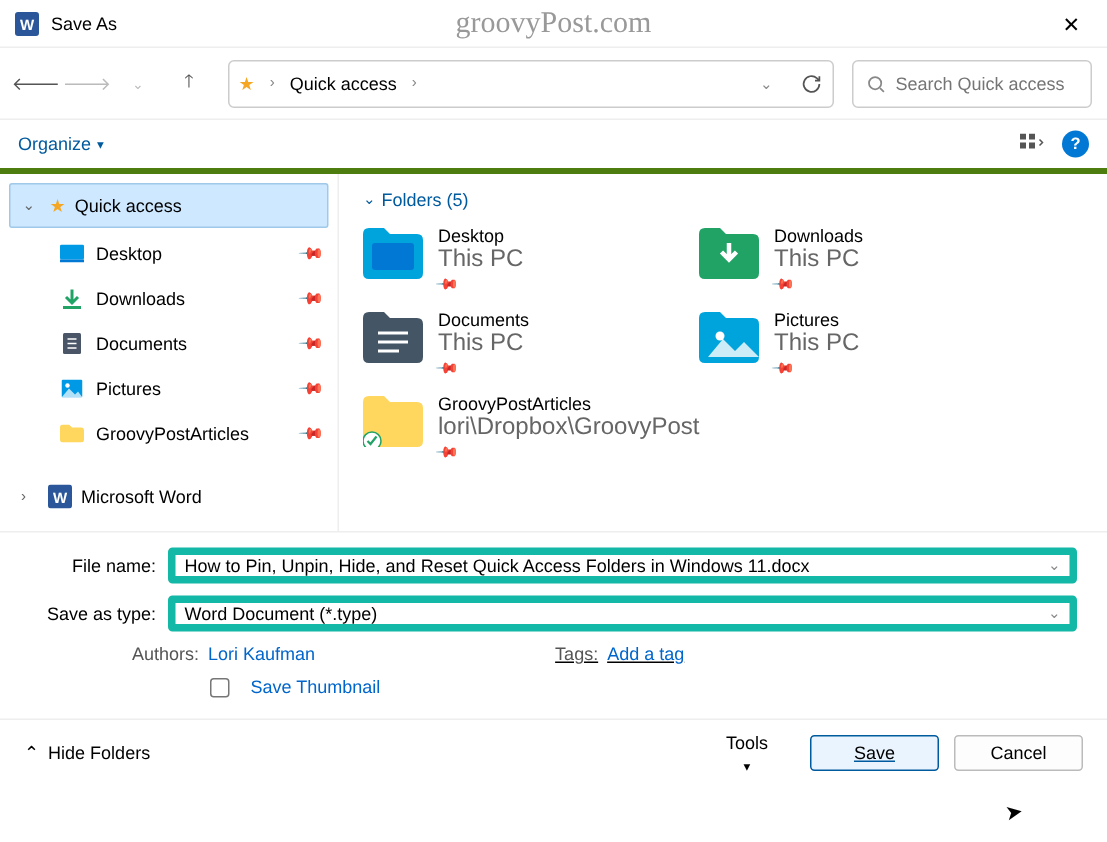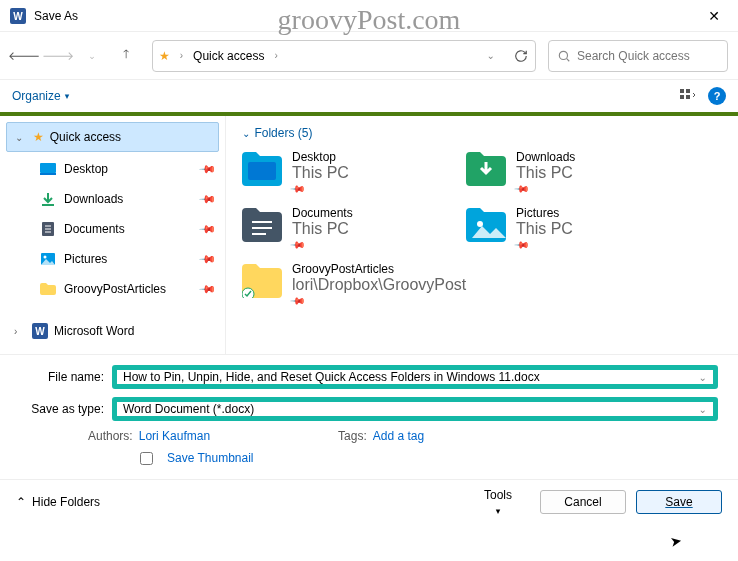--- a/index.html
+++ b/index.html
@@ -1,29 +1,29 @@
 <!DOCTYPE html>
 <html><head>
 <meta charset="utf-8">
 <style>
 * { box-sizing: border-box; margin: 0; padding: 0; font-family: "Segoe UI", Arial, sans-serif; }
 body { background: #fff; width: 738px; height: 561px; overflow: hidden; font-size: 12px; color:#000; position:relative;}
 .titlebar { display:flex; align-items:center; height:32px; padding:0 10px; border-bottom:1px solid #eee;}
 .titlebar .appicon { width:16px; height:16px; margin-right:8px; display:flex; }
 .titlebar .title { flex:1; font-size:12px;}
 .titlebar .close { font-size:14px; padding:4px 8px; cursor:default;}
-.watermark { position:absolute; top:4px; left:0; right:0; text-align:center; font-family: Georgia, serif; font-size:28px; color:#999; pointer-events:none;}
+.watermark { position:absolute; top:4px; left:0; right:0; text-align:center; font-family: Georgia, serif; font-size:20px; color:#999; pointer-events:none;}
 .navrow { display:flex; align-items:center; height:48px; padding:0 10px; gap:6px; border-bottom:1px solid #eee;}
 .navbtn { width:28px; height:28px; display:flex; align-items:center; justify-content:center; color:#555; border-radius:4px;}
 .navbtn.disabled { color:#bbb; }
 .breadcrumb { flex:1; height:32px; border:1px solid #ccc; border-radius:4px; display:flex; align-items:center; padding:0 6px; gap:6px; margin:0 6px;}
 .breadcrumb .star { color:#f5a623; }
 .breadcrumb .chev { color:#888; font-size:10px; padding:0 4px;}
 .breadcrumb .spacer { flex:1; }
-.searchbox { width:180px; height:32px; border:1px solid #ccc; border-radius:4px; display:flex; align-items:center; padding:0 8px; gap:6px; color:#888;}
+.searchbox { width:160px; height:32px; border:1px solid #ccc; border-radius:4px; display:flex; align-items:center; padding:0 8px; gap:6px; color:#888;}
 .searchbox input { border:none; outline:none; width:100%; font-size:12px; color:#555;}
 .toolbar { display:flex; align-items:center; height:36px; padding:0 12px; border-bottom:4px solid #4d7c0f;}
 .organize { color:#005a9e; display:flex; align-items:center; gap:4px;}
 .toolbar .flex { flex:1; }
 .viewbtn, .helpbtn { width:28px; height:28px; display:flex; align-items:center; justify-content:center; margin-left:6px;}
 .helpbtn { background:#0078d4; color:#fff; border-radius:50%; width:18px; height:18px; font-size:11px; font-weight:bold;}
 .body { display:flex; height:238px; }
 .sidebar { width:226px; border-right:1px solid #eee; overflow:hidden; padding-top:4px;}
 .side-item { display:flex; align-items:center; height:30px; padding:0 10px 0 14px; gap:6px;}
 .side-item.sel { background:#cde8ff; border:1px solid #a0c8e8; border-radius:2px; margin:2px 6px; padding-left:8px;}
@@ -271,42 +271,42 @@
   <div class="form-row">
     <label>File name:</label>
     <div class="field">
       <span>How to Pin, Unpin, Hide, and Reset Quick Access Folders in Windows 11.docx</span>
       <span class="chev">⌄</span>
     </div>
   </div>
   <div class="form-row">
     <label>Save as type:</label>
     <div class="field">
-      <span>Word Document (*.docx)</span>
+      <span>Word Document (*.type)</span>
       <span class="chev">⌄</span>
     </div>
   </div>
   <div class="meta-row">
     <div><span class="lbl">Authors:</span><span class="val">Lori Kaufman</span></div>
-    <div style="margin-left:88px;"><span class="lbl">Tags:</span><span class="val">Add a tag</span></div>
+    <div style="margin-left:120px;text-decoration:underline;"><span class="lbl">Tags:</span><span class="val">Add a tag</span></div>
   </div>
   <div class="chkrow">
     <input type="checkbox" style="">
     <span>Save Thumbnail</span>
   </div>
 </div>
 
 <div class="footer">
   <div class="hf">
     <span>⌃</span>
     <span>Hide Folders</span>
   </div>
   <div class="flex"></div>
   <div class="tools">
     <span>Tools</span>
       <span style="font-size:9px;">▾</span>
   </div>
-  <div class="btn">Cancel</div>
   <div class="btn primary">
       <span style="text-decoration:underline;text-decoration-color:#005a9e;">Save</span>
     </div>
+  <div class="btn">Cancel</div>
 </div>
 <div class="cursor">➤</div>
 
 </body></html>

